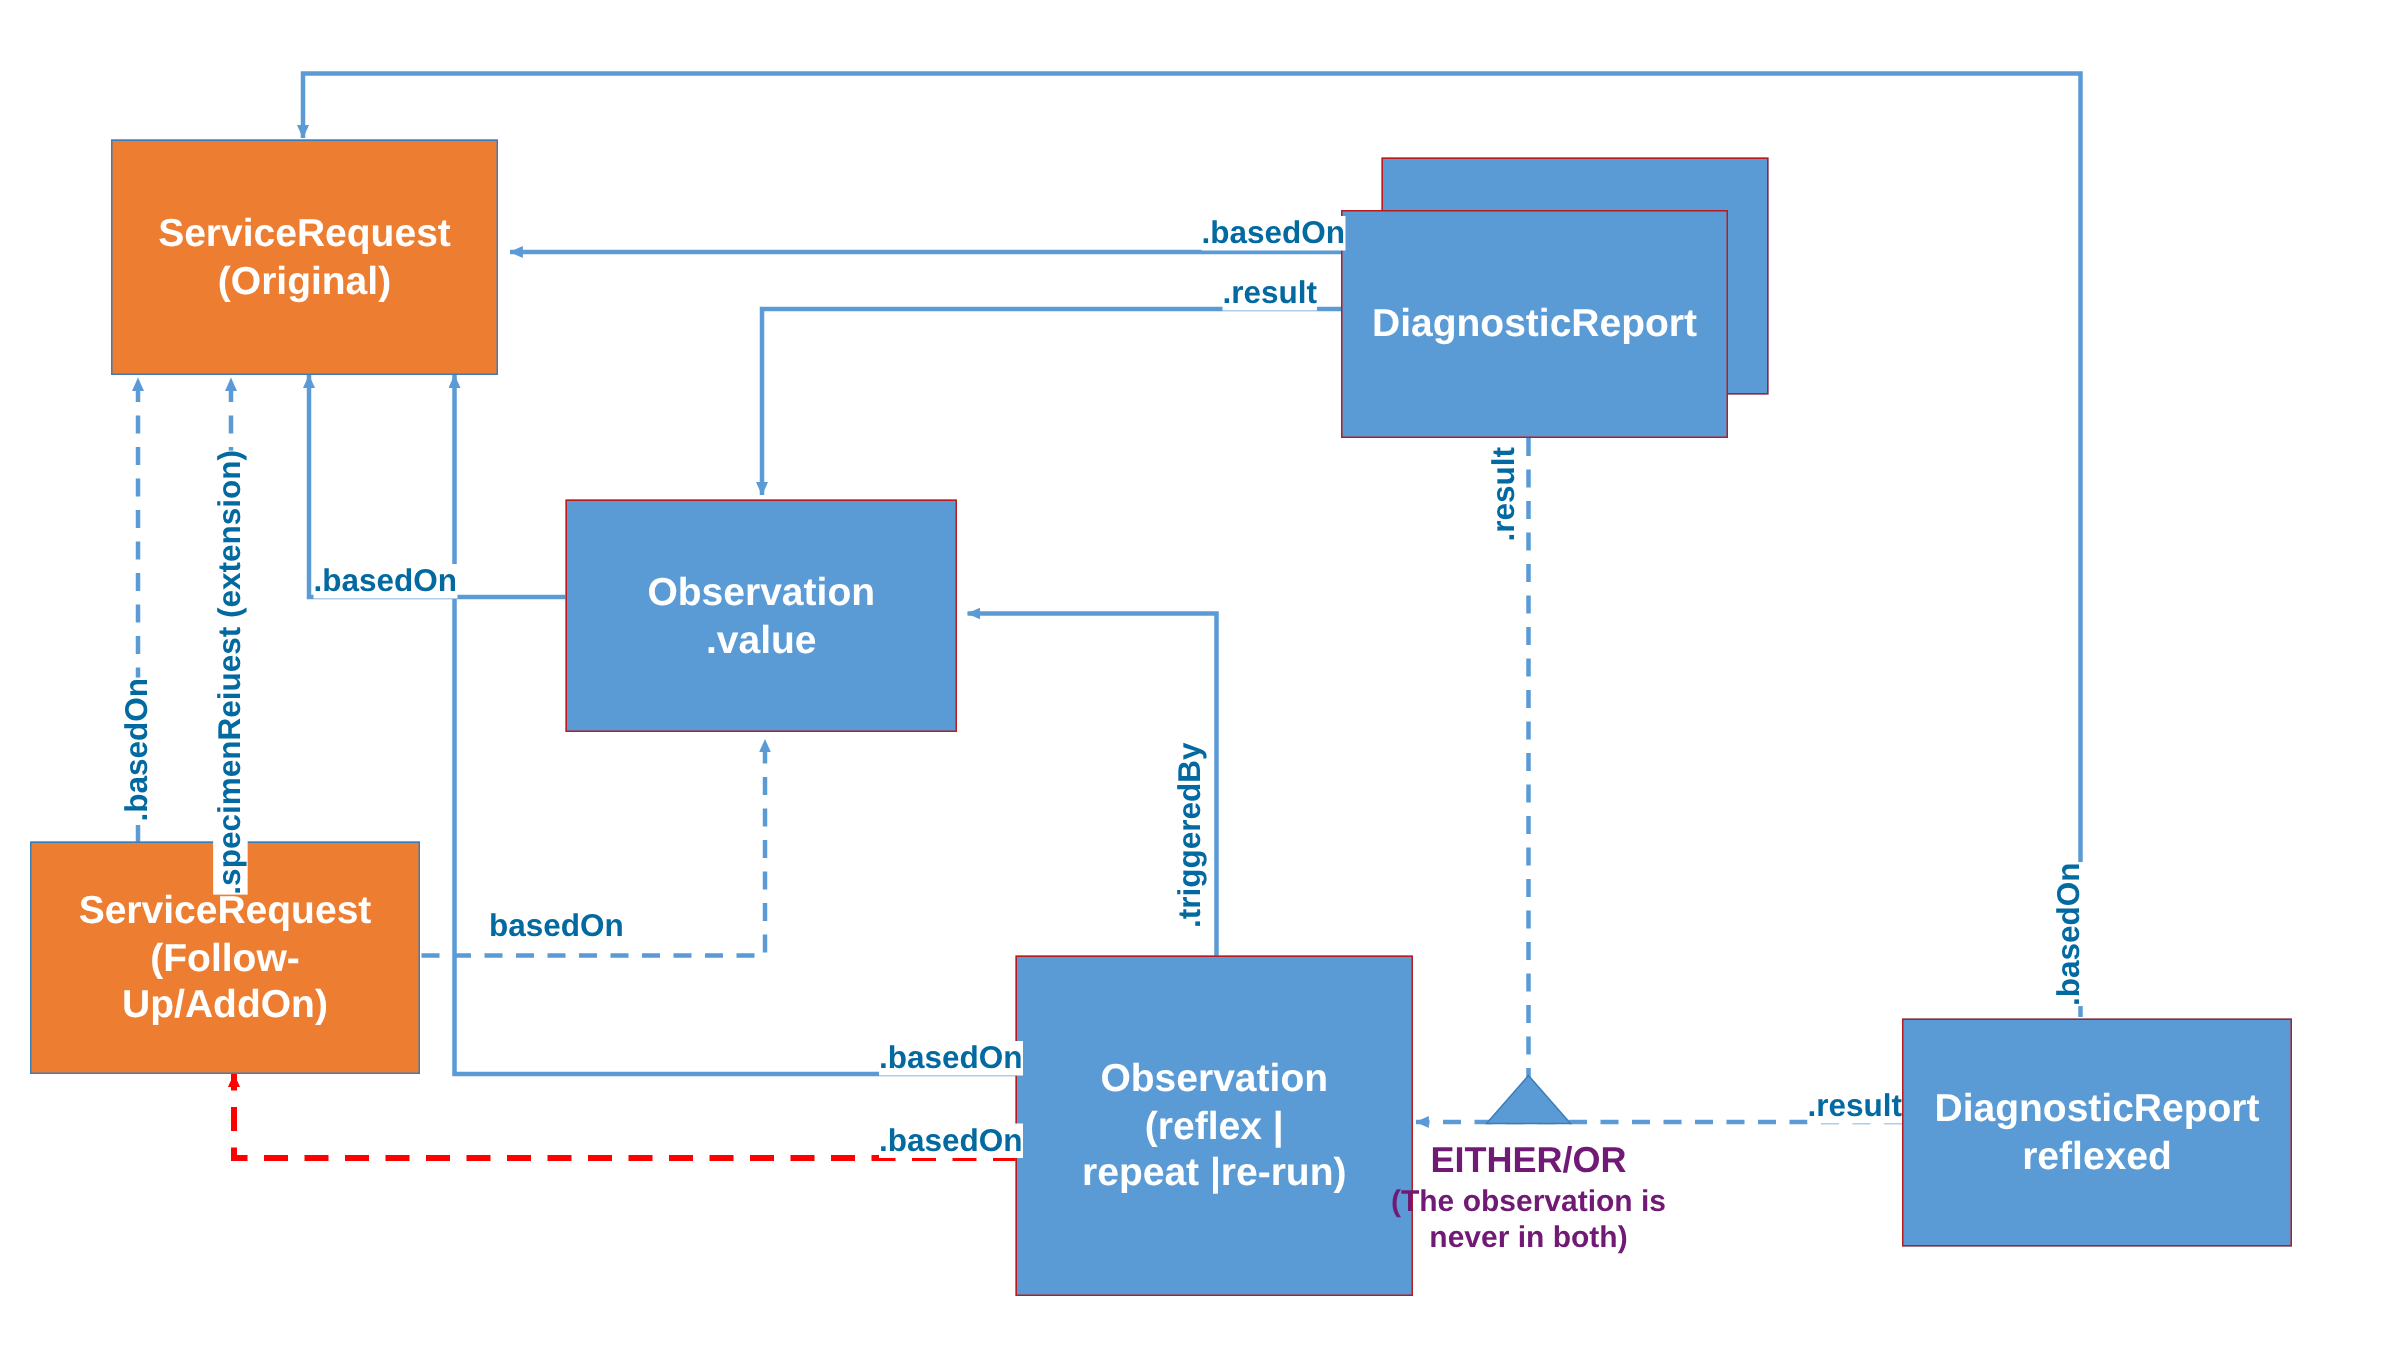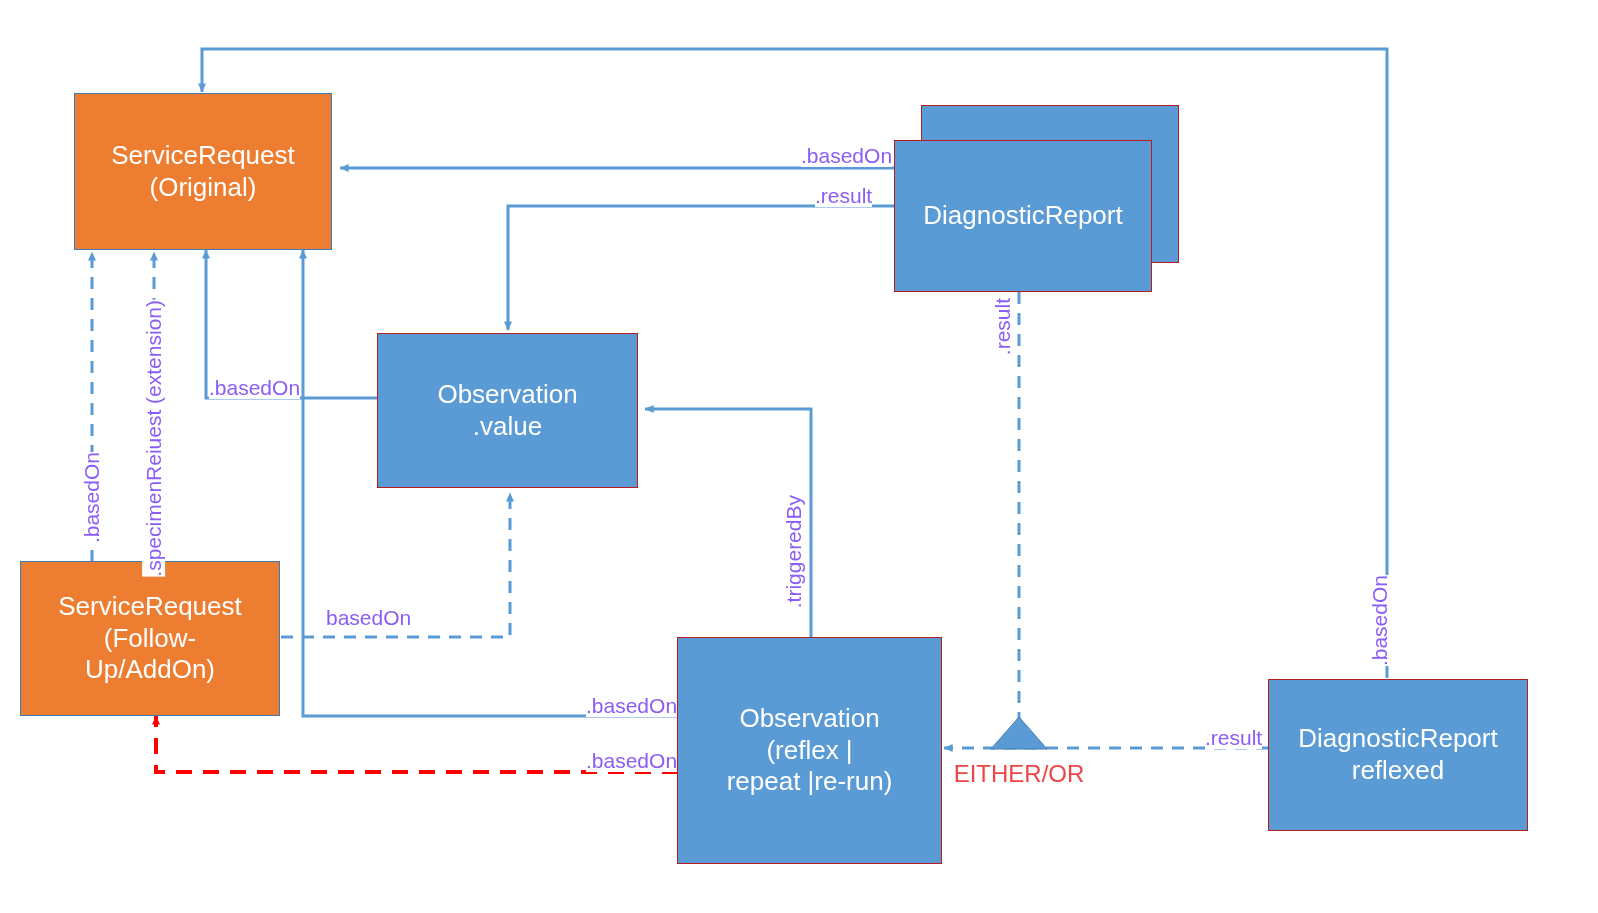--- a/index.html
+++ b/index.html
@@ -10,20 +10,21 @@
   }
   body {
     font-family: "Liberation Sans", sans-serif;
   }
   #canvas {
     position: relative;
     width: 1598px;
     height: 913px;
     background: #ffffff;
     overflow: hidden;
+    font-weight: bold;
   }
   #wires {
     position: absolute;
     left: 0;
     top: 0;
     width: 1598px;
     height: 913px;
   }
   .node {
     position: absolute;
@@ -43,34 +44,34 @@
   }
   .node.blue {
     background: #5B9BD5;
     border: 1px solid #b91c1c;
   }
   .node.back {
     z-index: 2;
   }
   .edge-label {
     position: absolute;
-    color: #8b5cf6;
+    color: #0369a1;
     background: #ffffff;
     line-height: 1.1;
     white-space: pre;
     z-index: 4;
     text-align: center;
   }
   .edge-label.vert {
     writing-mode: vertical-rl;
     transform: rotate(180deg);
   }
   .note {
     position: absolute;
-    color: #ef4444;
+    color: #701a75;
     text-align: center;
     line-height: 1.18;
     white-space: pre-line;
     z-index: 4;
   }
 </style>
 </head>
 <body>
 
 <div id="canvas">
@@ -160,14 +161,16 @@
   <div class="edge-label vert" style="left:782px; top:495px; font-size:21px;">.triggeredBy</div>
 
   <div class="edge-label vert" style="left:991px; top:298px; font-size:21px;">.result</div>
 
   <div class="edge-label" style="left:1205px; top:726px; font-size:21px;">.result</div>
 
   <div class="edge-label vert" style="left:1368px; top:575px; font-size:21px;">.basedOn</div>
 
   <div class="note" style="left:919px; top:760px; width:200px; font-size:24px;">EITHER/OR</div>
 
+  <div class="note" style="left:919px; top:790px; width:200px; font-size:20px;">(The observation is
+never in both)</div>
 
 </div>
 
 </body></html>

